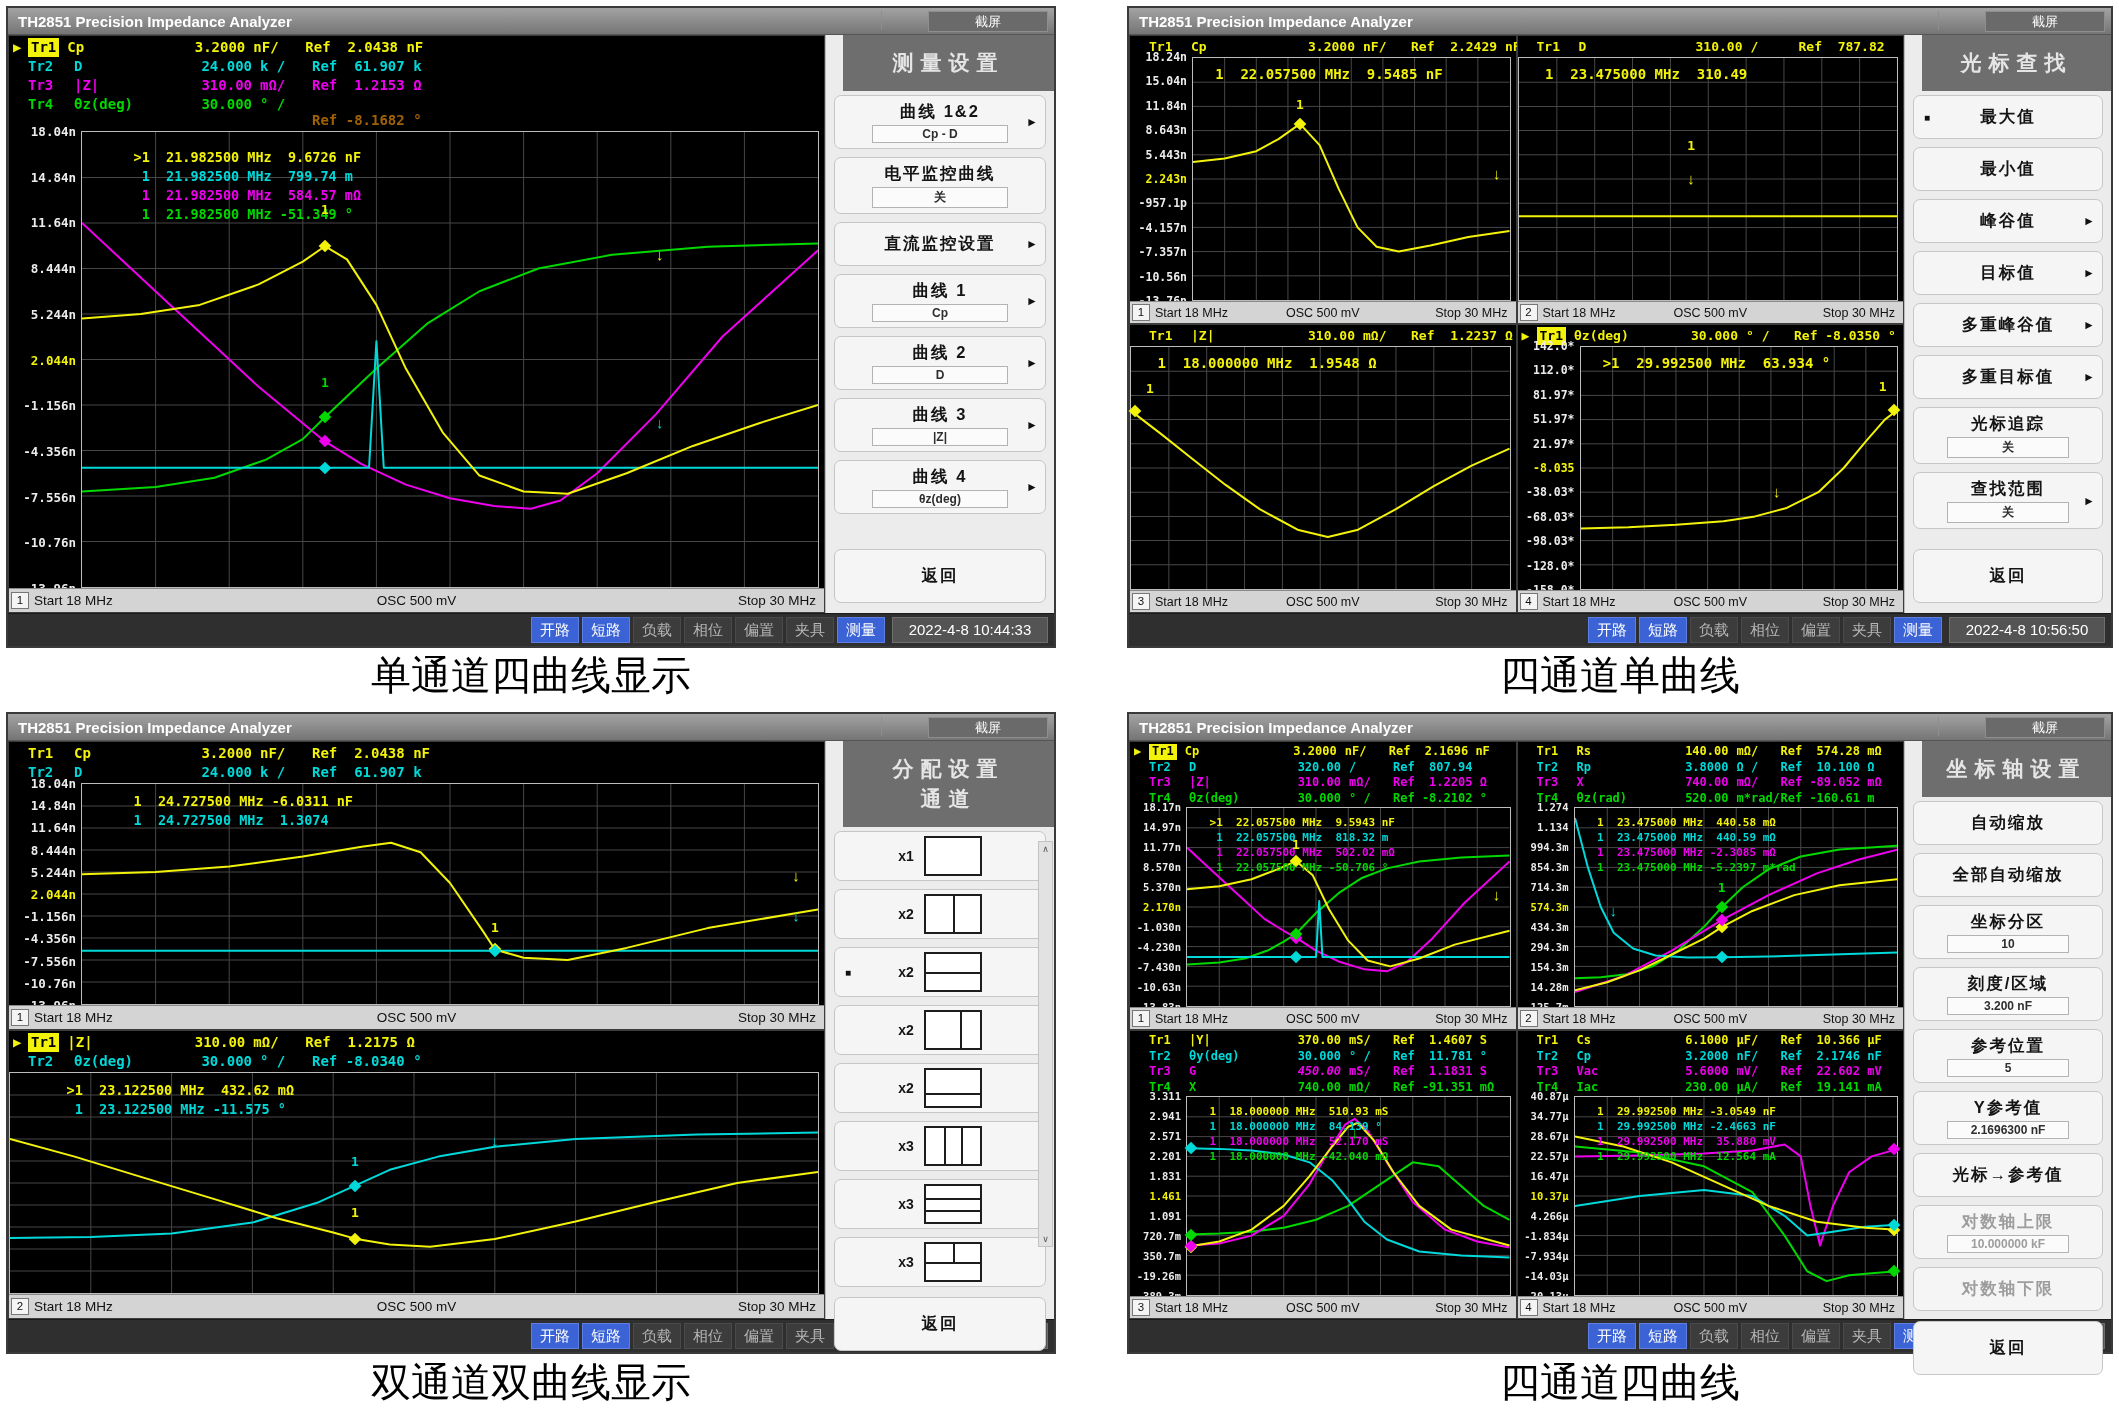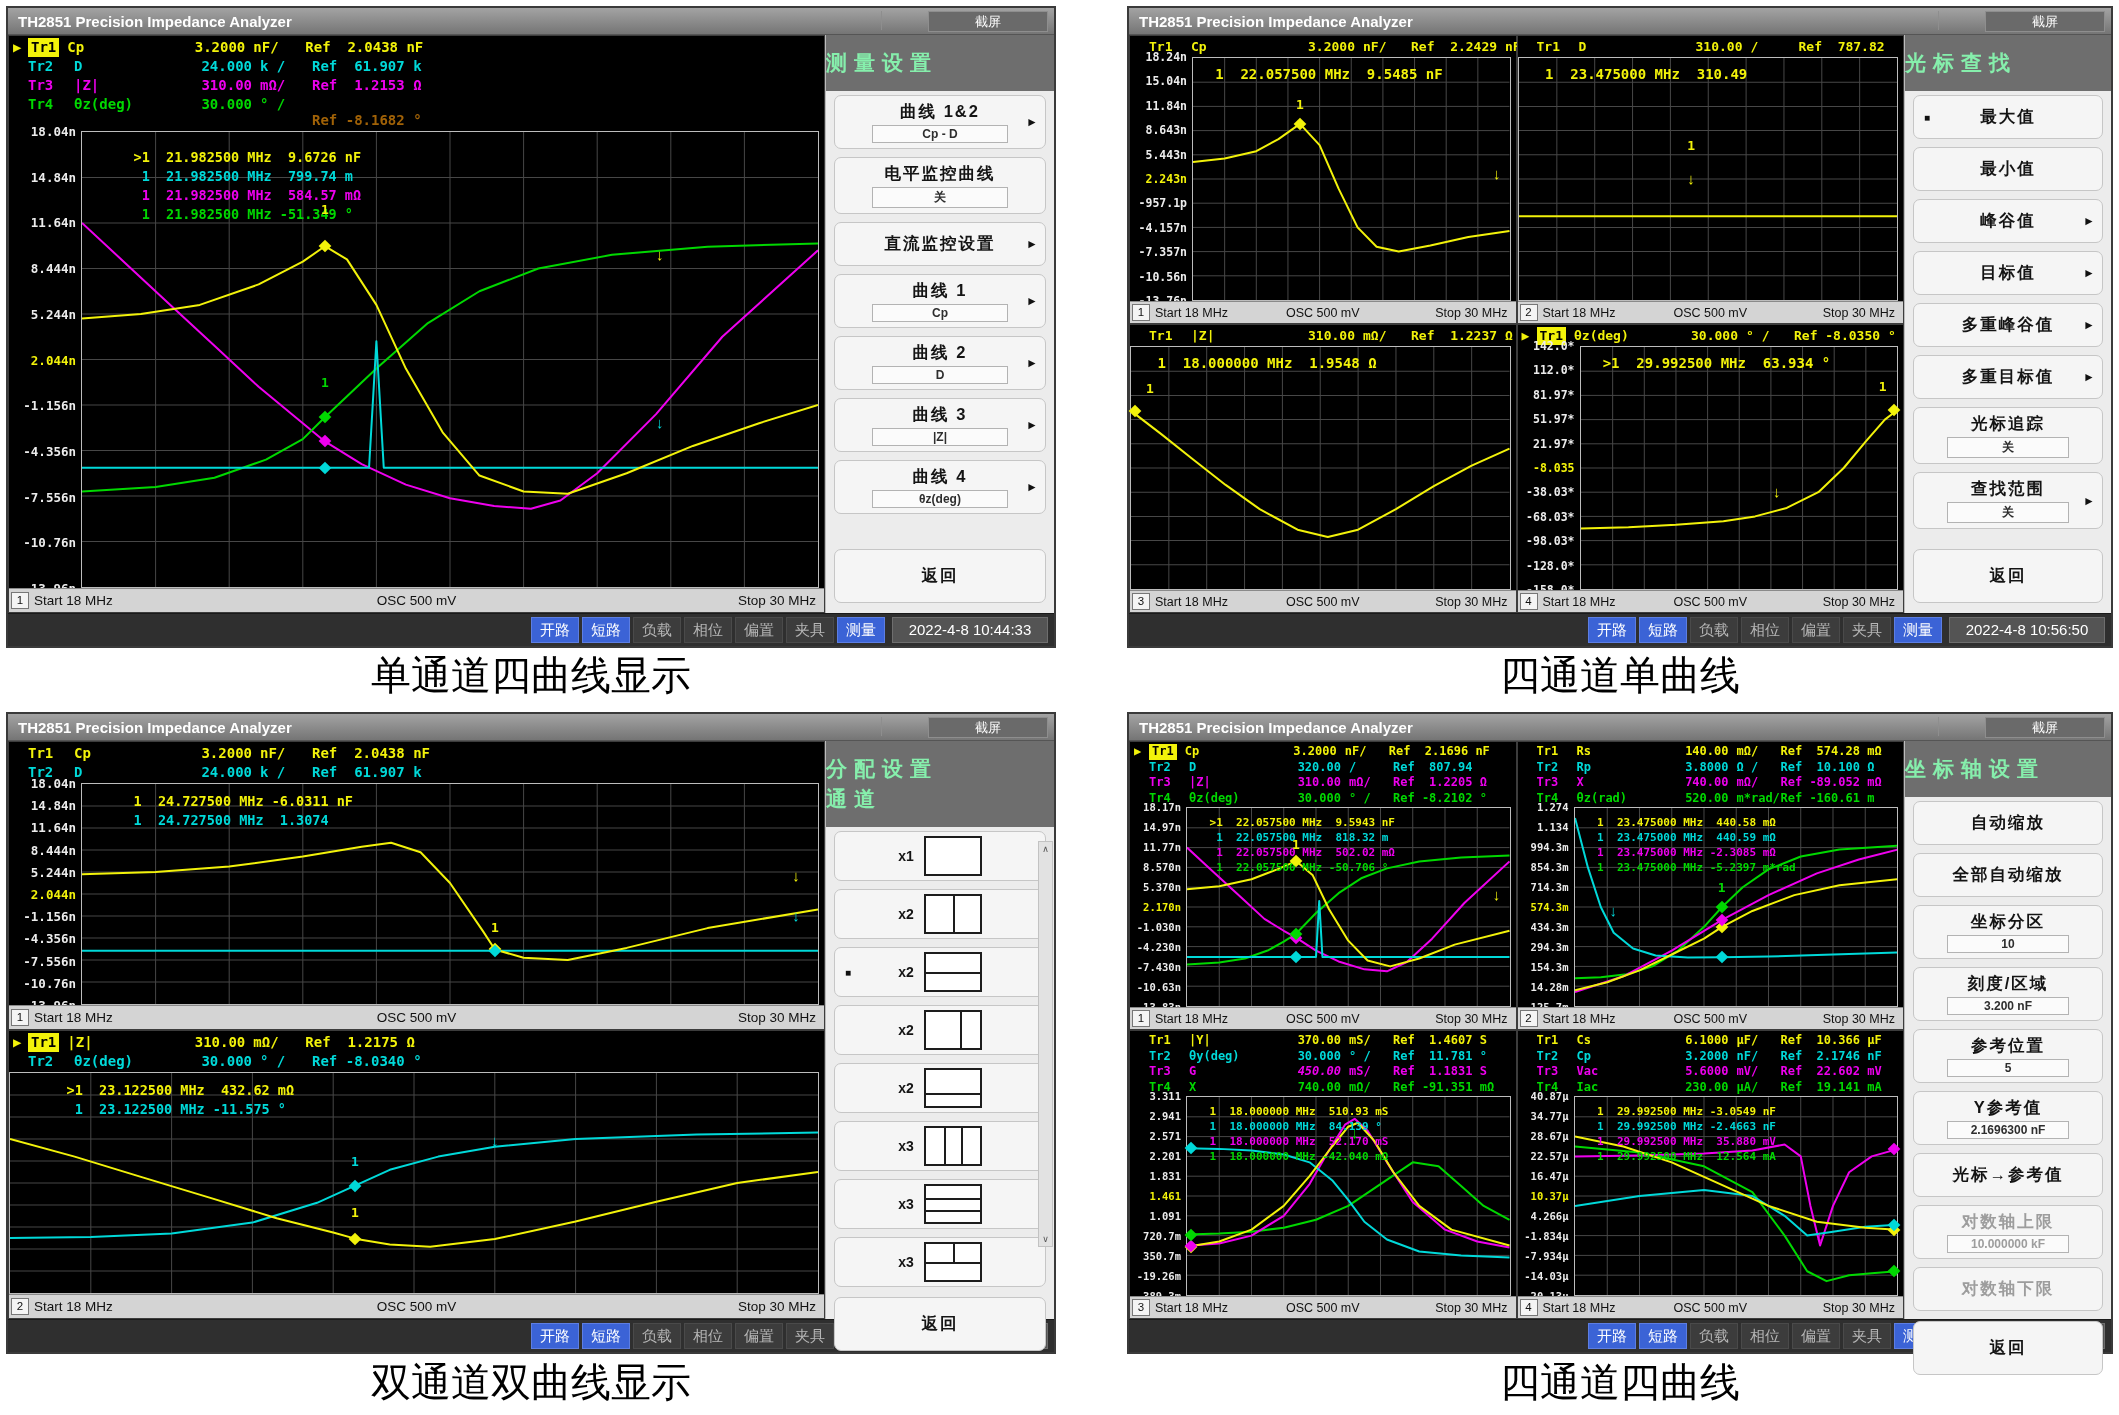--- a/index.html
+++ b/index.html
@@ -61,21 +61,21 @@
 
   .xfoot{height:21px;background:#d4d4d4;display:flex;align-items:center;font-size:12.5px;color:#111;position:relative;flex:none;border-top:1px solid #8a8a8a;}
   .f-lg .xfoot{height:23px;font-size:13.5px;}
   .nbox{width:16px;height:15px;background:#f4f4f4;border:1px solid #777;margin:0 5px 0 2px;text-align:center;line-height:15px;font-size:11.5px;flex:none;}
   .fosc{position:absolute;left:50%;transform:translateX(-50%);}
   .fstop{margin-left:auto;padding-right:8px;}
 
   .menu{background:#ececec;display:flex;flex-direction:column;position:relative;flex:none;border-left:1px solid #bbb;}
   .panel.tl .menu,.panel.bl .menu{width:228px;}
   .panel.tr .menu,.panel.br .menu{width:206px;}
-  .mhead{background:#6e6e6e;color:#86efac;text-align:left;font-size:21px;font-weight:bold;letter-spacing:7px;padding:13px 0;line-height:30px;flex:none;}
+  .mhead{background:#6e6e6e;color:#e5e5e5;text-align:center;font-size:21px;font-weight:bold;letter-spacing:7px;padding:13px 0;line-height:30px;flex:none;margin-left:17px;}
   .mbtn{position:relative;margin:4px 8px;background:#f5f5f5;border:1px solid #c6c6c6;border-radius:7px;padding:5px 0;text-align:center;display:flex;flex-direction:column;justify-content:center;gap:2px;min-height:32px;flex:none;}
   .mbtn .lab{font-size:16.5px;font-weight:bold;color:#141414;letter-spacing:2px;}
   .mbtn .val{width:64%;margin:0 auto;background:#fbfbfb;border:1px solid #b3b3b3;font-size:12px;color:#2e2e2e;padding:1px 0;font-weight:bold;}
   .mbtn .arr{position:absolute;right:7px;top:50%;transform:translateY(-50%);font-size:12px;color:#111;}
   .mbtn .selm{position:absolute;left:10px;top:50%;transform:translateY(-50%);font-size:10px;color:#111;}
   .mbtn.disabled .lab,.mbtn.disabled .val{color:#9d9d9d;}
   .mbtn.iconbtn{flex-direction:row;align-items:center;gap:10px;padding:4px 0;}
   .mbtn.iconbtn .lab{font-size:14px;letter-spacing:0;}
   .licon{width:54px;height:36px;background:#fff;border:2px solid #1d1d1d;position:relative;flex:none;}
   .licon div{position:absolute;background:#1d1d1d;}

